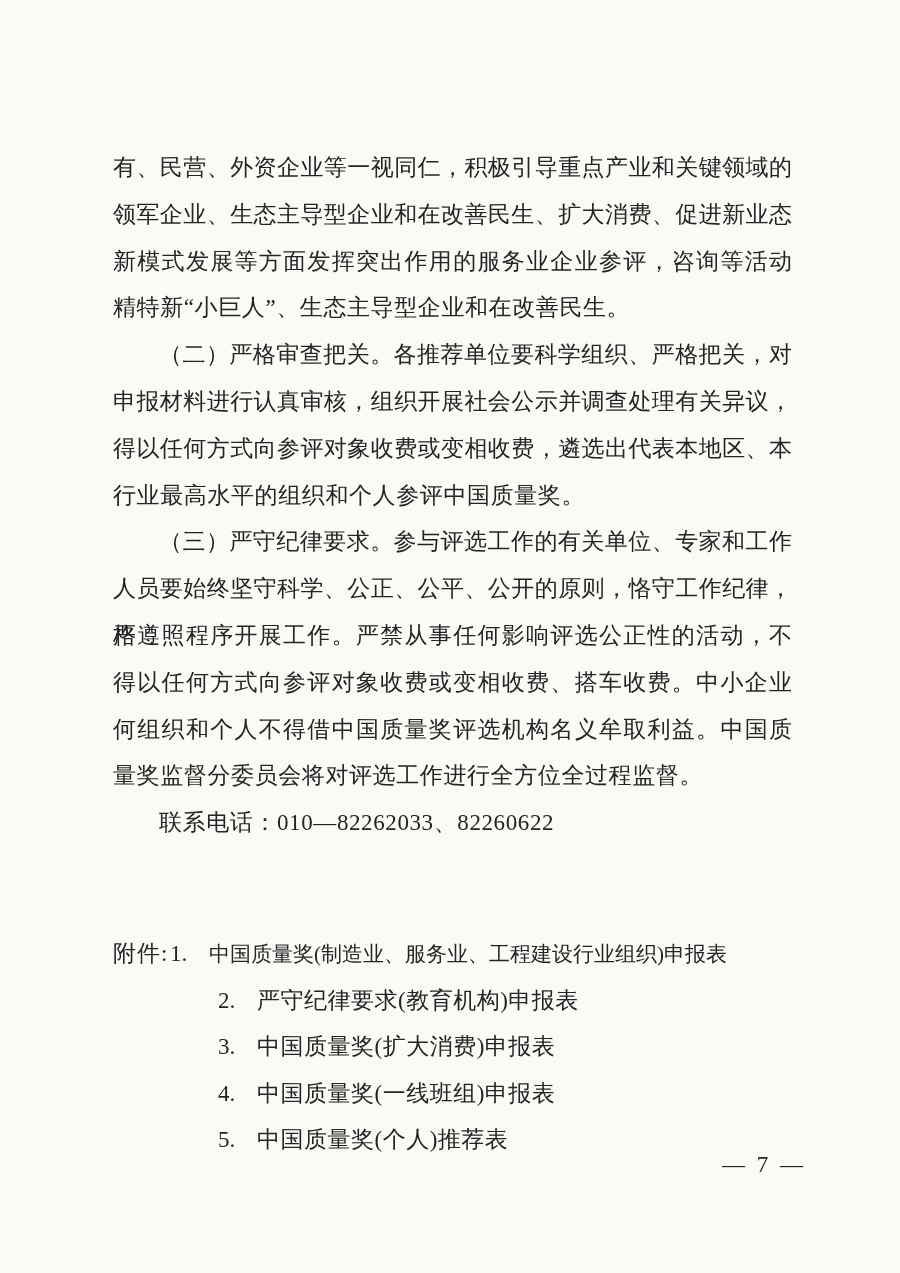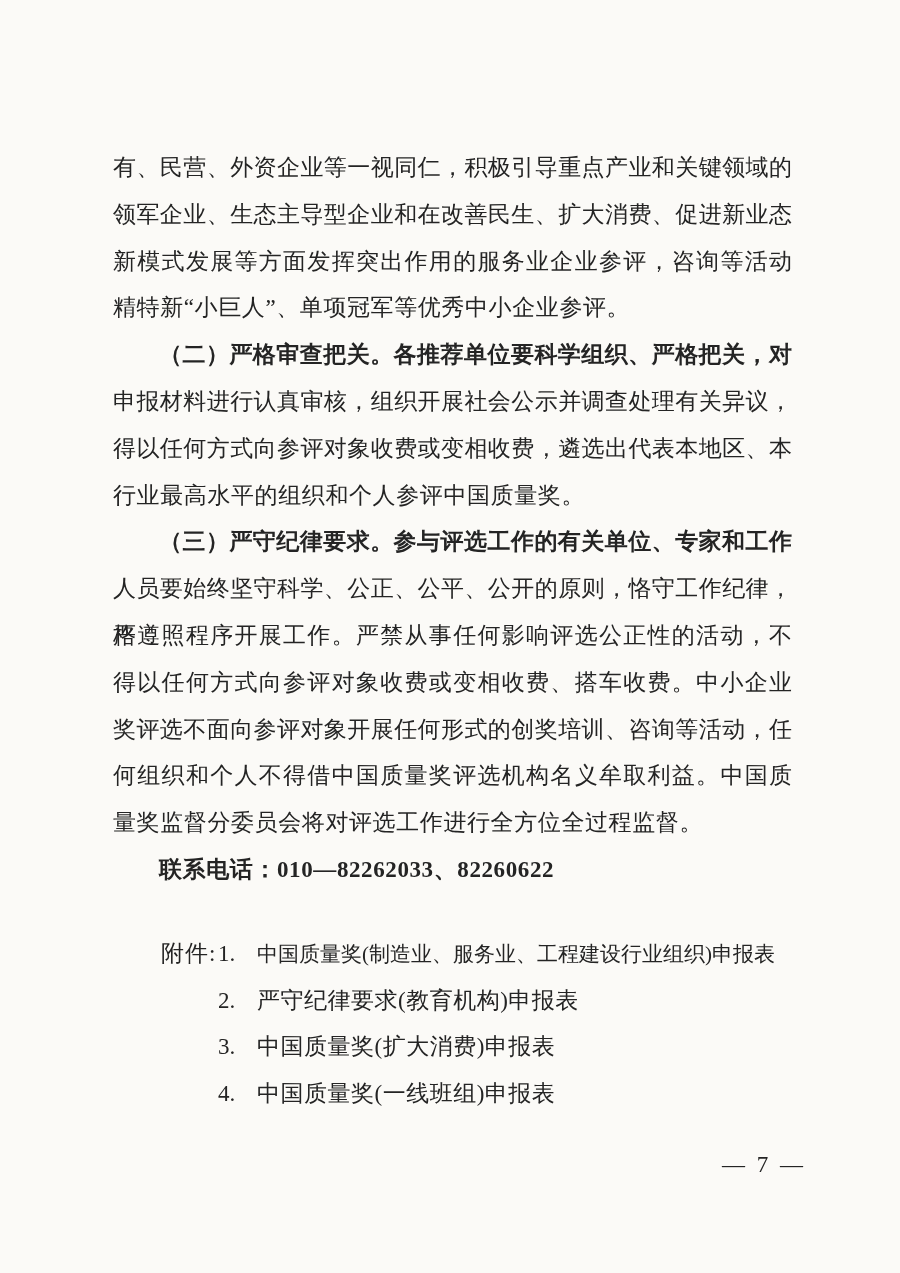--- a/index.html
+++ b/index.html
@@ -31,41 +31,39 @@
   .line.fill {
     text-align: justify;
     text-align-last: justify;
   }
   .line.end {
     text-align: left;
     letter-spacing: 0.6px;
   }
   .line.indent {
     text-indent: 46px;
-    font-weight: bold;
   }
   .attachments {
     position: absolute;
     left: 113px;
     top: 931px;
     width: 700px;
     font-size: 23px;
   }
   .att-row {
     height: 46.5px;
     line-height: 46.5px;
     white-space: nowrap;
   }
   .att-row.cont {
     padding-left: 105px;
   }
   .att-label {
     display: inline-block;
     width: 57px;
-    margin-left: 48px;
     letter-spacing: 1px;
   }
   .att-num {
     display: inline-block;
     width: 39px;
   }
   .att-text {
     letter-spacing: 0.5px;
   }
   .att-text.small {
@@ -84,48 +82,50 @@
 </head>
 <body>
 
 <div class="page">
 
   <div class="body-text">
 
     <div class="line fill">有、民营、外资企业等一视同仁，积极引导重点产业和关键领域的</div>
     <div class="line fill">领军企业、生态主导型企业和在改善民生、扩大消费、促进新业态</div>
     <div class="line fill">新模式发展等方面发挥突出作用的服务业企业参评，咨询等活动</div>
-    <div class="line end">精特新“小巨人”、单项冠军等优秀中小企业参评。</div>
+    <div class="line end">精特新“小巨人”、生态主导型企业和在改善民生。</div>
 
     <div class="line fill indent">（二）严格审查把关。各推荐单位要科学组织、严格把关，对</div>
     <div class="line fill">申报材料进行认真审核，组织开展社会公示并调查处理有关异议，</div>
     <div class="line fill">得以任何方式向参评对象收费或变相收费，遴选出代表本地区、本</div>
     <div class="line end">行业最高水平的组织和个人参评中国质量奖。</div>
 
     <div class="line fill indent">（三）严守纪律要求。参与评选工作的有关单位、专家和工作</div>
     <div class="line fill">人员要始终坚守科学、公正、公平、公开的原则，恪守工作纪律，严</div>
     <div class="line fill">格遵照程序开展工作。严禁从事任何影响评选公正性的活动，不</div>
     <div class="line fill">得以任何方式向参评对象收费或变相收费、搭车收费。中小企业</div>
-    <div class="line fill">奖评选不面向参评对象开展任何形式的创奖培训、咨询等活动，任</div>
     <div class="line fill">何组织和个人不得借中国质量奖评选机构名义牟取利益。中国质</div>
     <div class="line end">量奖监督分委员会将对评选工作进行全方位全过程监督。</div>
 
     <div class="line end indent">联系电话：010—82262033、82260622</div>
   </div>
 
   <div class="attachments">
     <div class="att-row">
       <span class="att-label">附件:</span><span class="att-num">1.</span><span class="att-text small">中国质量奖(制造业、服务业、工程建设行业组织)申报表</span>
     </div>
     <div class="att-row cont">
       <span class="att-num">2.</span><span class="att-text">严守纪律要求(教育机构)申报表</span>
     </div>
     <div class="att-row cont">
       <span class="att-num">3.</span><span class="att-text">中国质量奖(扩大消费)申报表</span>
     </div>
     <div class="att-row cont">
       <span class="att-num">4.</span><span class="att-text">中国质量奖(一线班组)申报表</span>
     </div>
+    <div class="att-row cont">
+      <span class="att-num">5.</span><span class="att-text">中国质量奖(个人)推荐表</span>
+    </div>
   </div>
 
   <div class="page-number">— 7 —</div>
 
 </div>
 
 </body></html>

